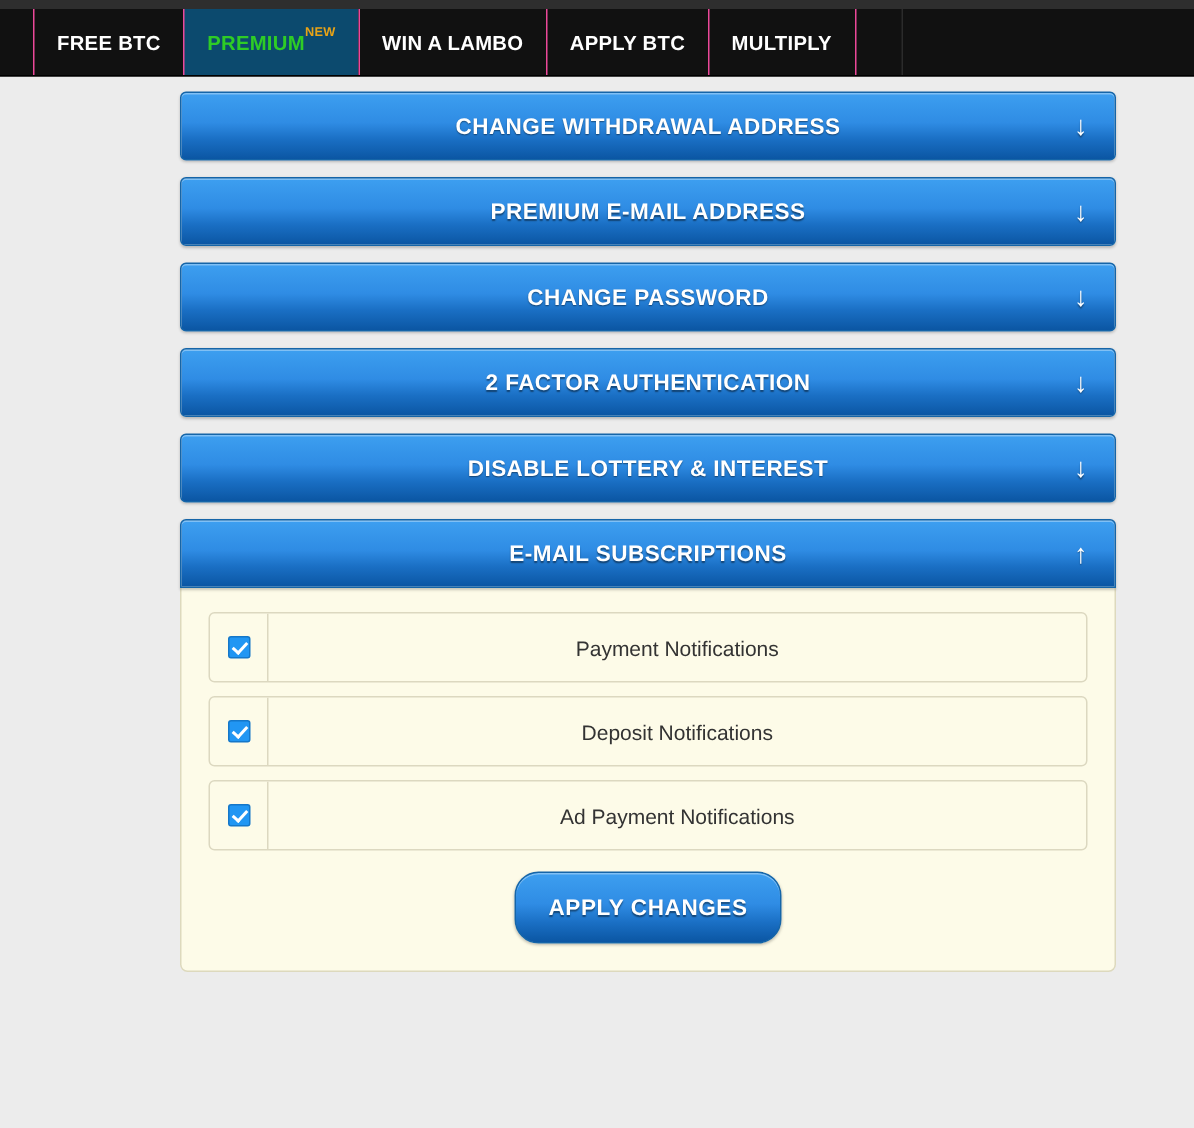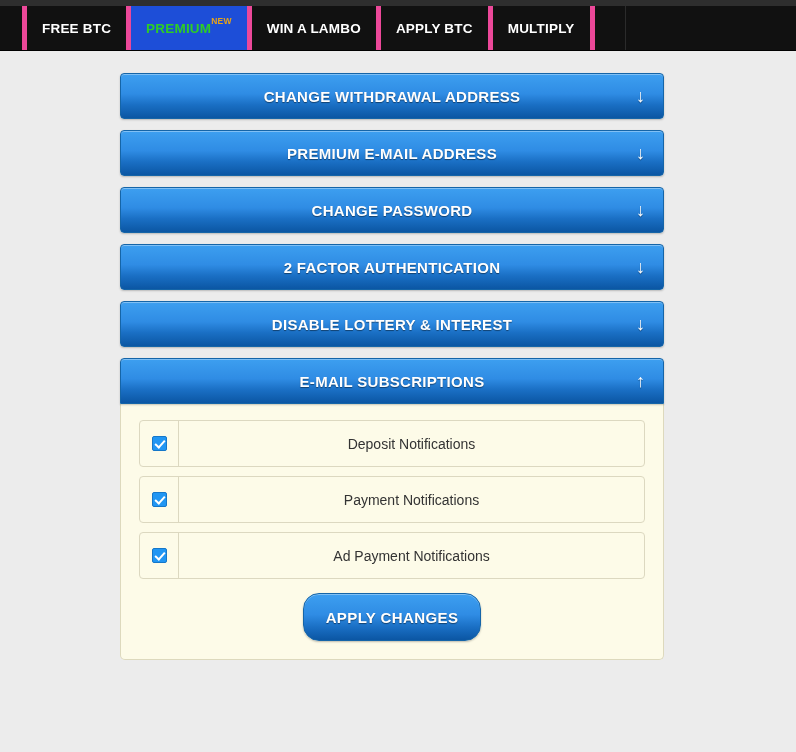--- a/index.html
+++ b/index.html
@@ -37,58 +37,58 @@
   .nav-spacer {
     width: 22px;
     flex: 0 0 22px;
     background: #111111;
   }
   .nav-item {
     display: flex;
     align-items: center;
     justify-content: center;
     padding: 0 15px;
-    border-left: 5px solid #ec4899;
+    border-left: 1px solid #ec4899;
     color: #ffffff;
     font-size: 13.5px;
     font-weight: bold;
     letter-spacing: 0.2px;
     white-space: nowrap;
     cursor: pointer;
     position: relative;
     font-stretch: condensed;
     background: #111111;
   }
   .nav-item:last-child {
     border-right: 1px solid #2b2b2b;
   }
   .nav-item.premium {
-    background: #1d4ed8;
+    background: #0c4a6e;
   }
   .nav-item.premium .nav-label {
     color: #2ecc26;
   }
   .nav-label { display: inline-block; }
   .nav-badge {
     color: #e8a317;
     font-size: 8.5px;
     font-weight: bold;
     position: relative;
     top: -7px;
     left: 0px;
     letter-spacing: 0.2px;
   }
 
   
   .content {
     padding-top: 10px;
   }
   .accordion {
-    width: 544px;
-    margin: 12px auto;
+    width: 624px;
+    margin: 0 auto;
     margin-left: 120px;
   }
 
   
   .acc-item { margin-bottom: 11px; }
 
   .acc-header {
     position: relative;
     height: 46px;
     border-radius: 4px;
@@ -277,28 +277,28 @@
       <div class="acc-header open">
         <span class="acc-title">E-MAIL SUBSCRIPTIONS</span>
         <span class="acc-arrow">↑</span>
       </div>
       <div class="acc-panel">
 
         <div class="sub-row">
           <div class="sub-check-cell">
             <div class="cb"></div>
           </div>
-          <div class="sub-label-cell">Deposit Notifications</div>
+          <div class="sub-label-cell">Payment Notifications</div>
         </div>
 
         <div class="sub-row">
           <div class="sub-check-cell">
             <div class="cb"></div>
           </div>
-          <div class="sub-label-cell">Payment Notifications</div>
+          <div class="sub-label-cell">Deposit Notifications</div>
         </div>
 
         <div class="sub-row">
           <div class="sub-check-cell">
             <div class="cb"></div>
           </div>
           <div class="sub-label-cell">Ad Payment Notifications</div>
         </div>
 
 

